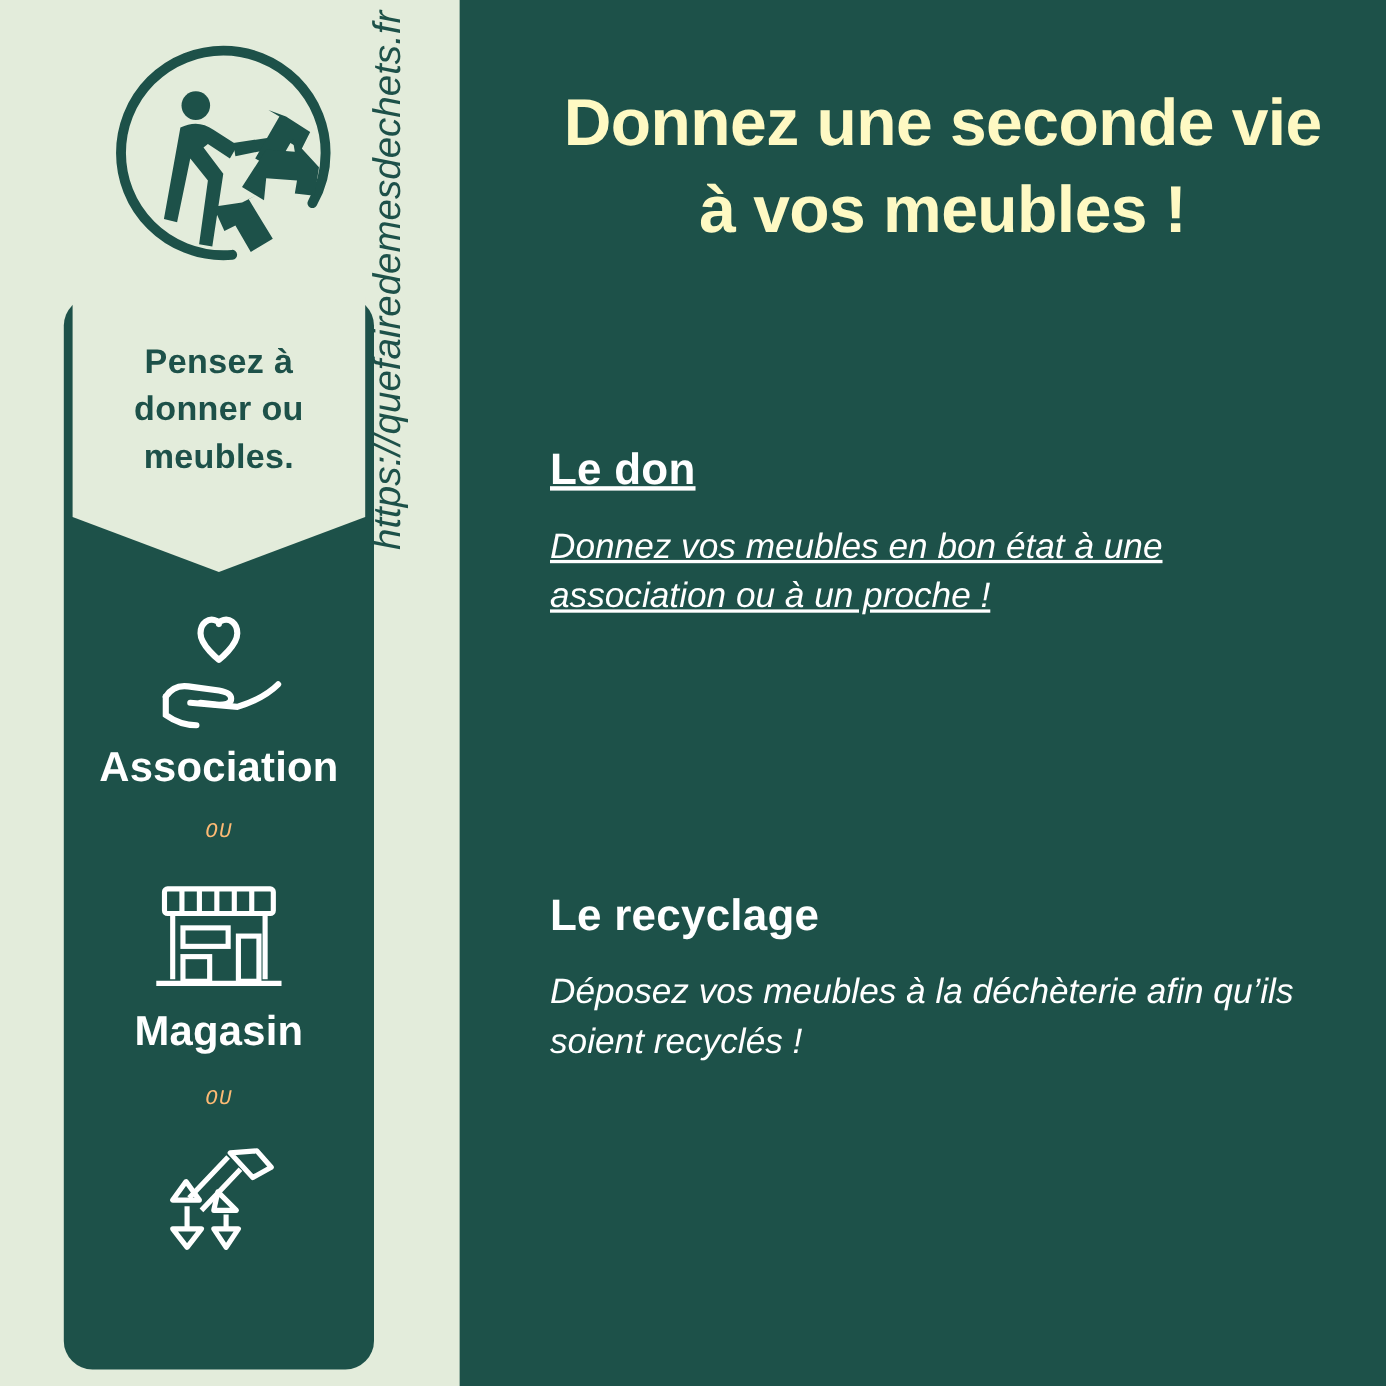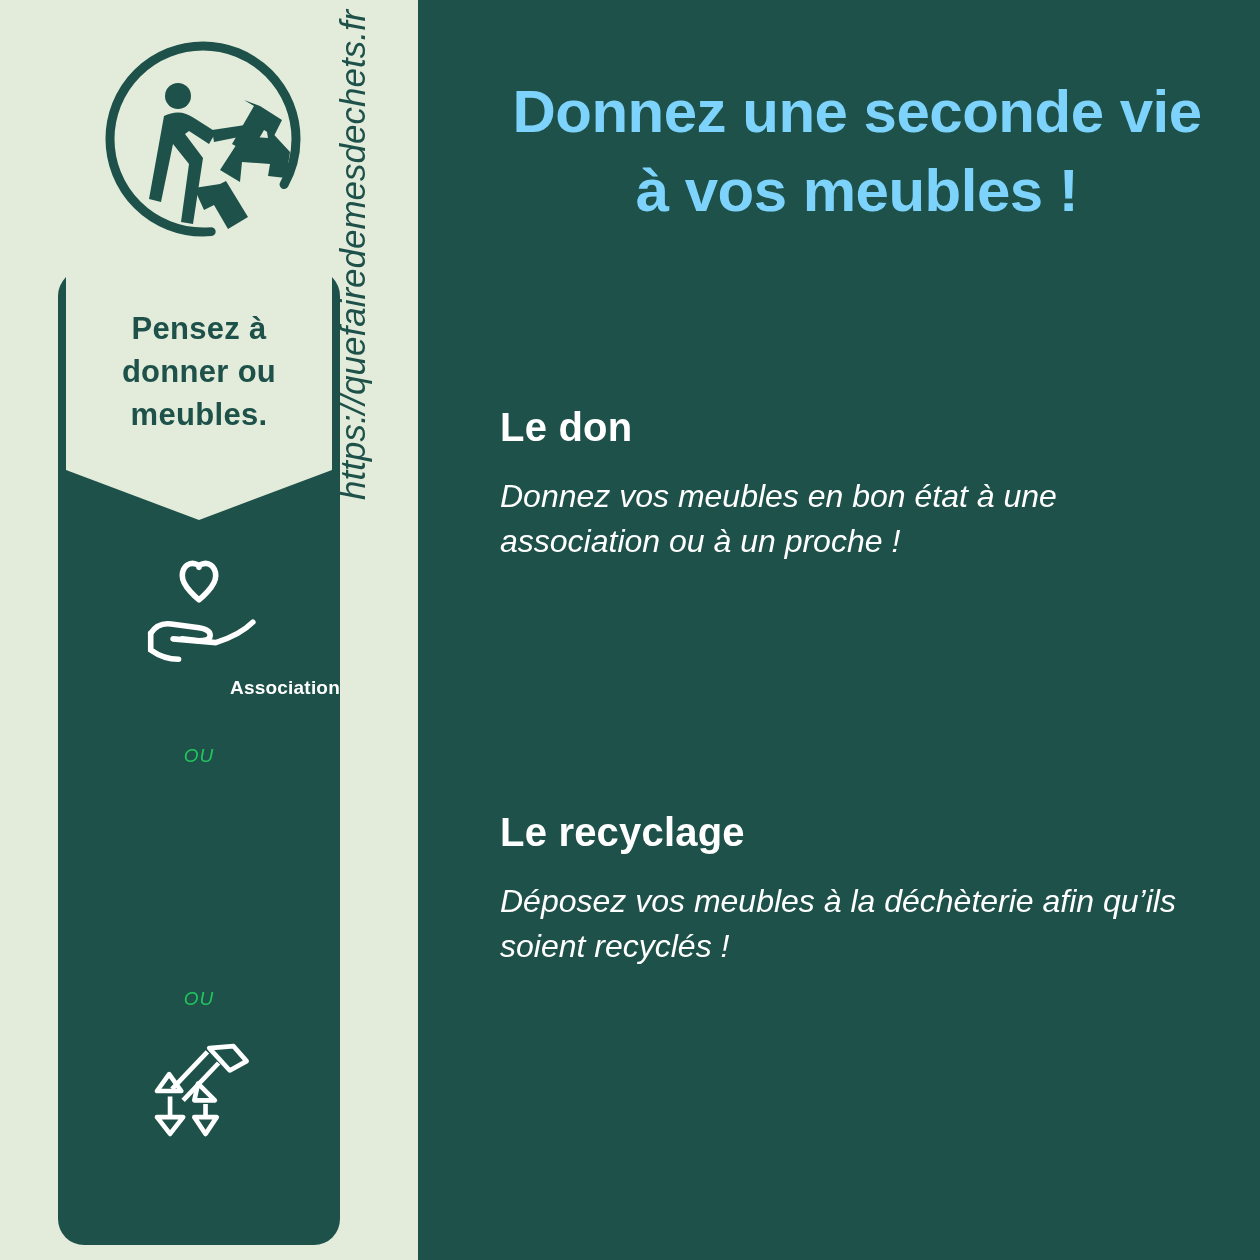--- a/index.html
+++ b/index.html
@@ -90,33 +90,33 @@
     color: #ffffff;
   }
   .step-icon {
     height: 112px;
     display: flex;
     align-items: center;
     justify-content: center;
   }
   .step-label {
     margin-top: 10px;
-    font-size: 19px;
+    font-size: 38px;
     font-weight: bold;
     letter-spacing: 0.2px;
-    text-align: right;
   }
   .ou {
     position: absolute;
     width: 282px;
     text-align: center;
-    color: #22c55e;
+    color: #fdba74;
     font-size: 19px;
     font-style: italic;
     letter-spacing: 1px;
+    font-family: Liberation Mono, monospace;
   }
 
   
   .url-vertical {
     position: absolute;
     left: 333px;
     top: 500px;
     width: 620px;
     transform: rotate(-90deg);
     transform-origin: left top;
@@ -126,21 +126,21 @@
     white-space: nowrap;
     text-align: left;
   }
 
   
   .headline {
     position: absolute;
     left: 462px;
     top: 72px;
     width: 790px;
-    color: #7dd3fc;
+    color: #fef9c3;
     font-weight: bold;
     font-size: 60px;
     line-height: 1.32;
     text-align: center;
     letter-spacing: -0.5px;
   }
   .block {
     position: absolute;
     left: 500px;
     width: 720px;
@@ -151,21 +151,21 @@
     font-weight: bold;
     letter-spacing: 0.2px;
   }
   .block-body {
     margin-top: 24px;
     font-size: 32px;
     font-style: italic;
     line-height: 1.42;
     max-width: 700px;
   }
-  .block-don { top: 405px; }
+  .block-don { top: 405px; text-decoration: underline; }
   .block-recyclage { top: 810px; }
 </style>
 </head>
 <body>
 
 <div class="poster">
 
   <div class="left-panel"></div>
   <div class="divider-strip"></div>
   <div class="right-panel"></div>
@@ -210,20 +210,36 @@
           <path d="M18 84 q8 -12 22 -10 l30 4 q12 2 12 8 q0 6 -12 6 l-18 -2" fill="none" stroke="#ffffff" stroke-width="6" stroke-linecap="round"></path>
           <path d="M42 90 l46 4 q26 -8 40 -22" fill="none" stroke="#ffffff" stroke-width="6" stroke-linecap="round"></path>
           <path d="M18 84 l0 18 q14 10 30 10" fill="none" stroke="#ffffff" stroke-width="6" stroke-linecap="round"></path>
         </svg>
       </div>
       <div class="step-label">Association</div>
     </div>
 
     <div class="ou" style="top:475px;">OU</div>
 
+    <div class="step" style="top:525px;">
+      <div class="step-icon">
+        <svg viewBox="0 0 150 120" width="140" height="112" aria-hidden="true">
+          <g fill="none" stroke="#ffffff" stroke-width="5">
+            <rect x="22" y="14" width="106" height="24" rx="3"></rect>
+            <path d="M39 14 v24 M56 14 v24 M73 14 v24 M90 14 v24 M107 14 v24"></path>
+            <path d="M30 38 v64 M120 38 v64"></path>
+            <rect x="40" y="52" width="44" height="18"></rect>
+            <rect x="40" y="80" width="26" height="24"></rect>
+            <rect x="94" y="60" width="20" height="44"></rect>
+            <path d="M14 106 H136"></path>
+          </g>
+        </svg>
+      </div>
+      <div class="step-label">Magasin</div>
+    </div>
 
     <div class="ou" style="top:718px;">OU</div>
 
     <div class="step" style="top:765px;">
       <div class="step-icon">
         <svg viewBox="0 0 150 120" width="140" height="112" aria-hidden="true">
           <g fill="none" stroke="#ffffff" stroke-width="5" stroke-linejoin="round">
             <path d="M86 14 l26 -2 14 16 -18 10 z"></path>
             <path d="M84 18 L46 58 M96 30 L58 70"></path>
             <path d="M30 60 l26 0 -13 -18 z"></path>

